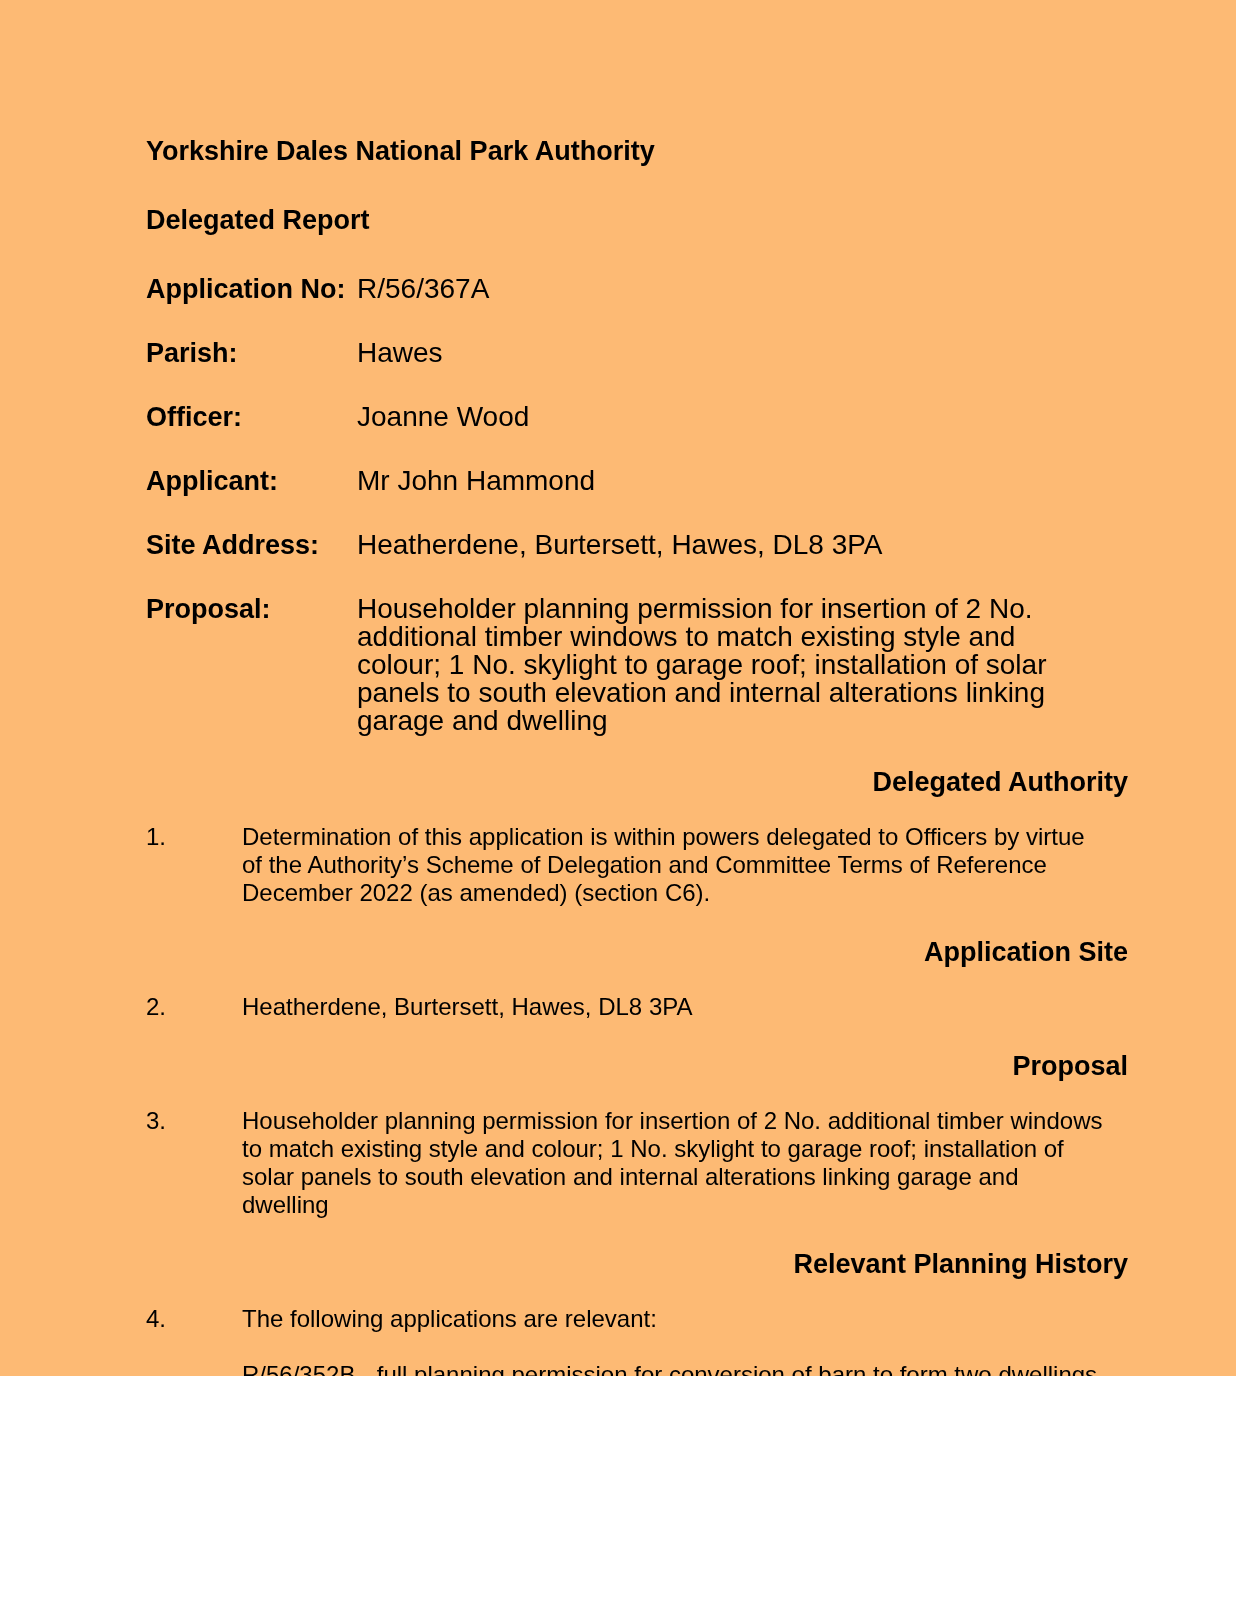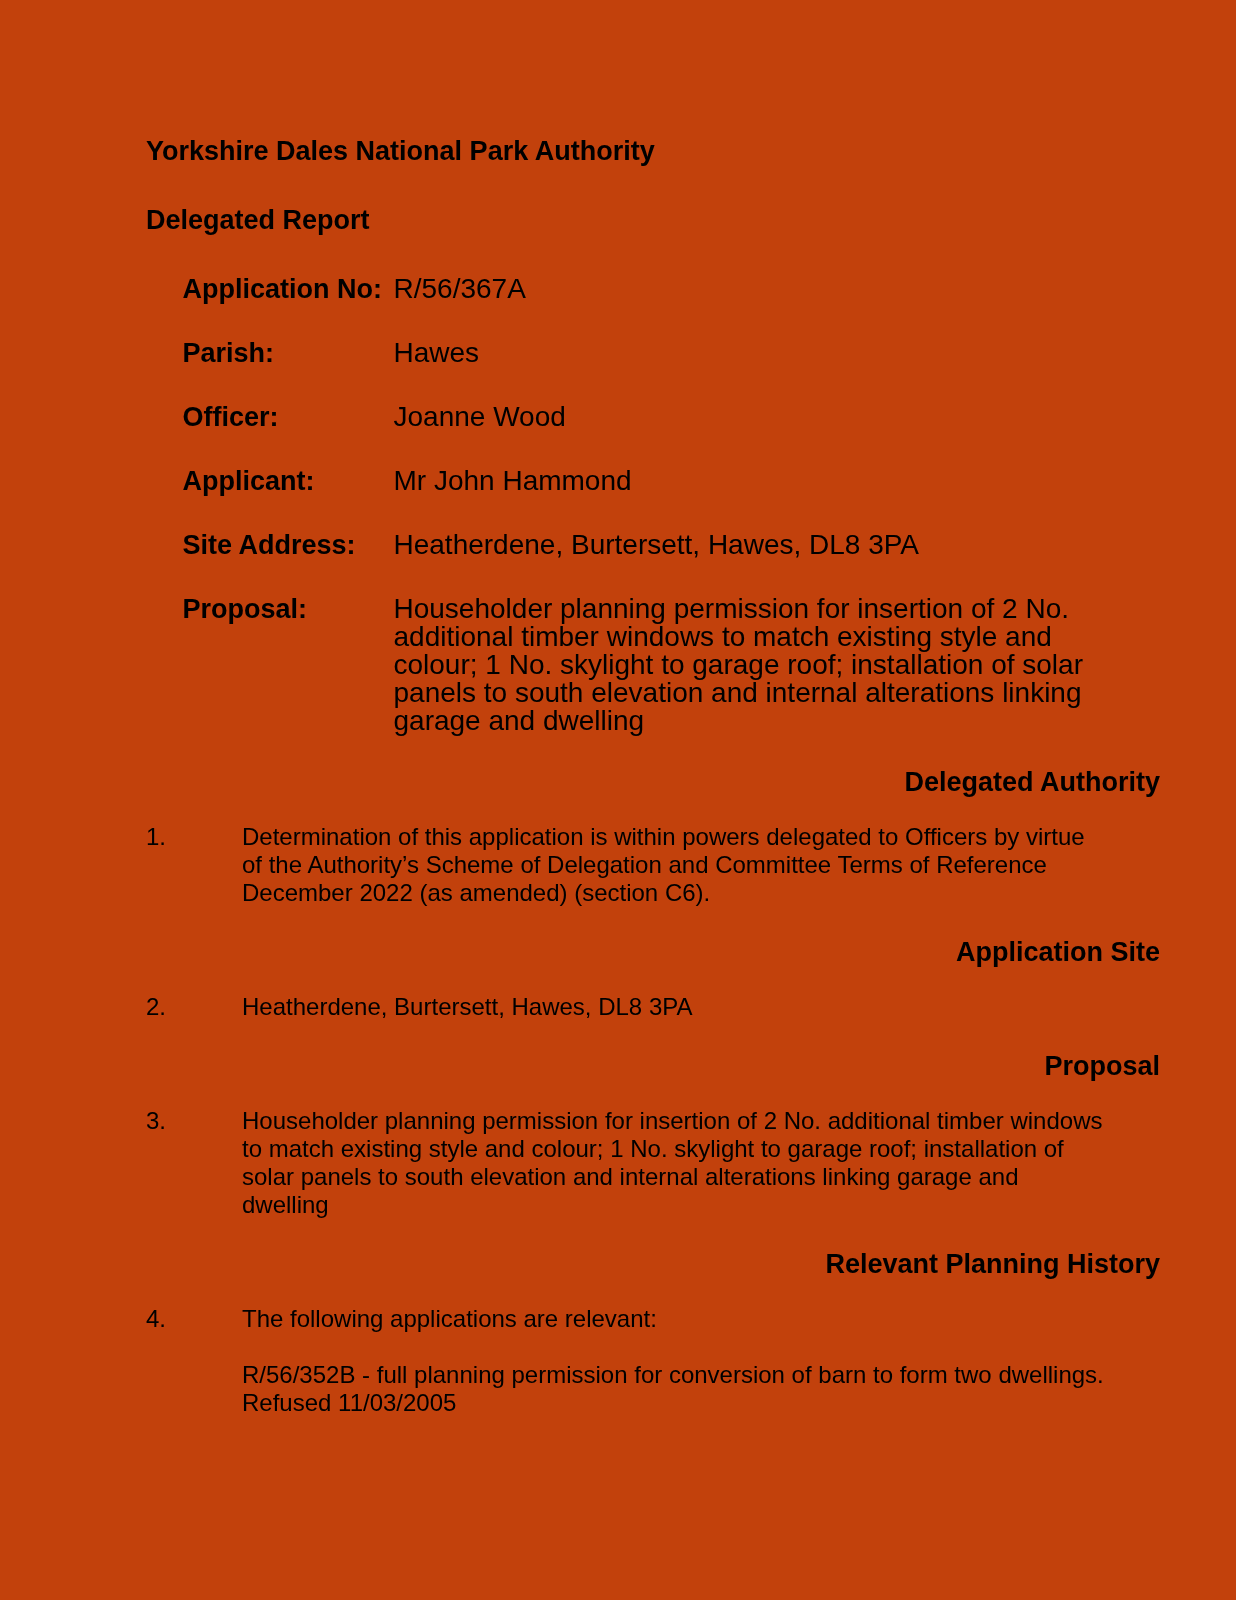--- a/index.html
+++ b/index.html
@@ -6,36 +6,35 @@
   html, body { margin: 0; padding: 0; }
   body {
     width: 1236px;
     background: #ffffff;
     font-family: "Liberation Sans", "DejaVu Sans", sans-serif;
     color: #000000;
   }
   .page {
     position: relative;
     width: 1236px;
-    height: 1600px;
-    background: #c2410c;
-    padding: 134px 76px 0 146px;
+    height: 1376px;
+    background: #fdba74;
+    padding: 134px 108px 0 146px;
     overflow: hidden;
   }
   .h1 {
     font-size: 27px;
     font-weight: 700;
     line-height: 34px;
     margin: 0 0 35px 0;
   }
   .field {
     display: flex;
     align-items: baseline;
     margin: 16px 0 30px 0;
-    justify-content: center;
   }
   .field-label {
     flex: 0 0 auto;
     min-width: 203px;
     margin-right: 8px;
     font-size: 27px;
     font-weight: 700;
     line-height: 34px;
     white-space: nowrap;
   }

